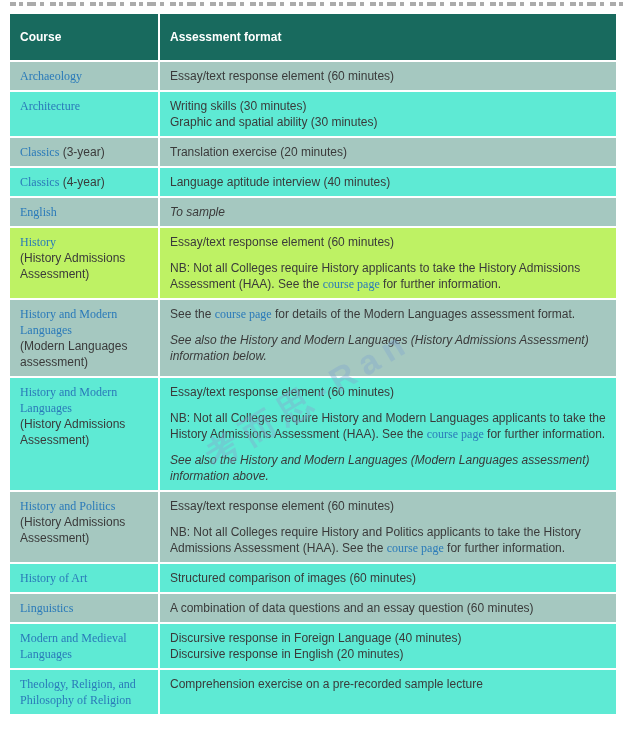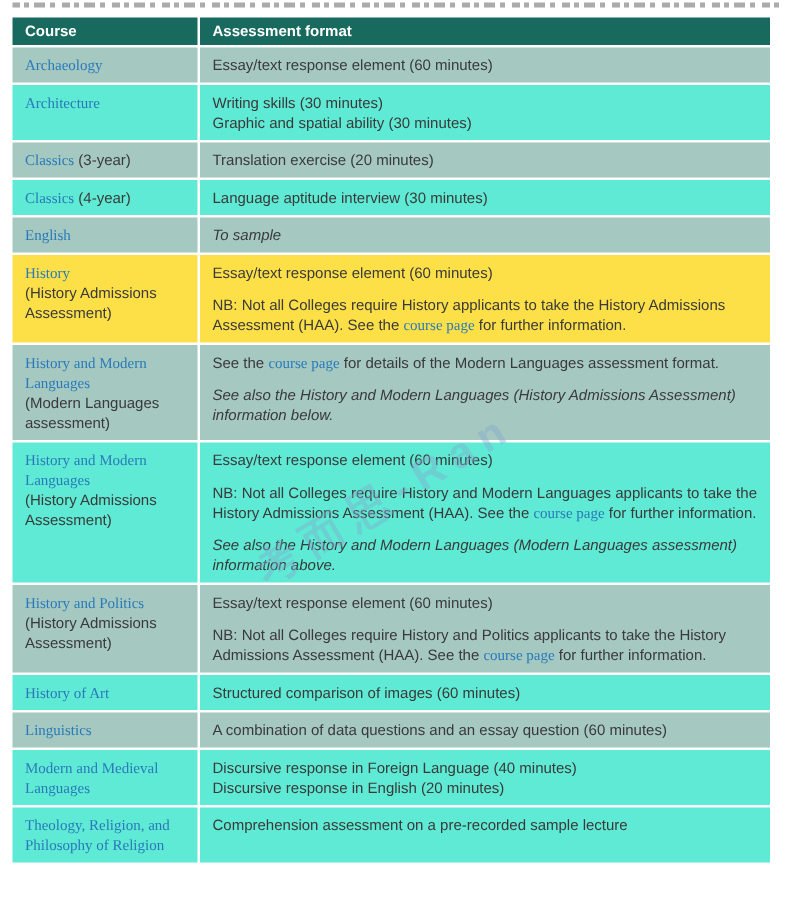--- a/index.html
+++ b/index.html
@@ -18,27 +18,27 @@
       #8f8f8f 17px 26px, transparent 26px 30px,
       #8f8f8f 30px 34px, transparent 34px 40px);
   }
 
   table{
     border-collapse:separate;border-spacing:2px;
     width:610px;margin-left:8px;table-layout:fixed;
   }
   th{
     background:#186a5e;color:#ffffff;text-align:left;
-    padding:3px 10px;font-size:12px;font-weight:bold;line-height:16px;
+    padding:15px 10px;font-size:12px;font-weight:bold;line-height:16px;
   }
   td{vertical-align:top;padding:6px 10px;line-height:16px;}
   .col-course{width:148px;}
   .row-teal  td{background:#a5c8c0;}
   .row-white td{background:#5eead4;}
-  .row-gray  td{background:#fde047;}
+  .row-gray  td{background:#bef264;}
   a{color:#2a7ab9;text-decoration:none;cursor:pointer;font-family:Liberation Serif, serif;}
   td p{margin:0 0 10px 0;}
   td p:last-child{margin-bottom:0;}
   .italic{font-style:italic;}
 
   .watermark{
     position:absolute;left:208px;top:436px;
     transform:rotate(-31deg);transform-origin:left center;
     font-size:34px;font-weight:bold;letter-spacing:8px;white-space:nowrap;
     color:rgba(130,170,205,0.42);pointer-events:none;z-index:5;
@@ -79,21 +79,21 @@
         </tr>
         <tr class="row-teal">
           <td><a href="#">Classics</a> (3-year)</td>
           <td>
             <p>Translation exercise (20 minutes)</p>
           </td>
         </tr>
         <tr class="row-white">
           <td><a href="#">Classics</a> (4-year)</td>
           <td>
-            <p>Language aptitude interview (30 minutes)</p>
+            <p>Language aptitude interview (40 minutes)</p>
           </td>
         </tr>
         <tr class="row-teal">
           <td><a href="#">English</a></td>
           <td>
             <p class="italic">To sample</p>
           </td>
         </tr>
         <tr class="row-gray">
           <td><a href="#">History</a><br>(History Admissions Assessment)</td>
@@ -138,19 +138,19 @@
         </tr>
         <tr class="row-white">
           <td><a href="#">Modern and Medieval Languages</a></td>
           <td>
             <p>Discursive response in Foreign Language (40 minutes)<br>Discursive response in English (20 minutes)</p>
           </td>
         </tr>
         <tr class="row-white">
           <td><a href="#">Theology, Religion, and Philosophy of Religion</a></td>
           <td>
-            <p>Comprehension assessment on a pre-recorded sample lecture</p>
+            <p>Comprehension exercise on a pre-recorded sample lecture</p>
           </td>
         </tr>
       </tbody>
   </table>
 
 </div>
 
 </body></html>

